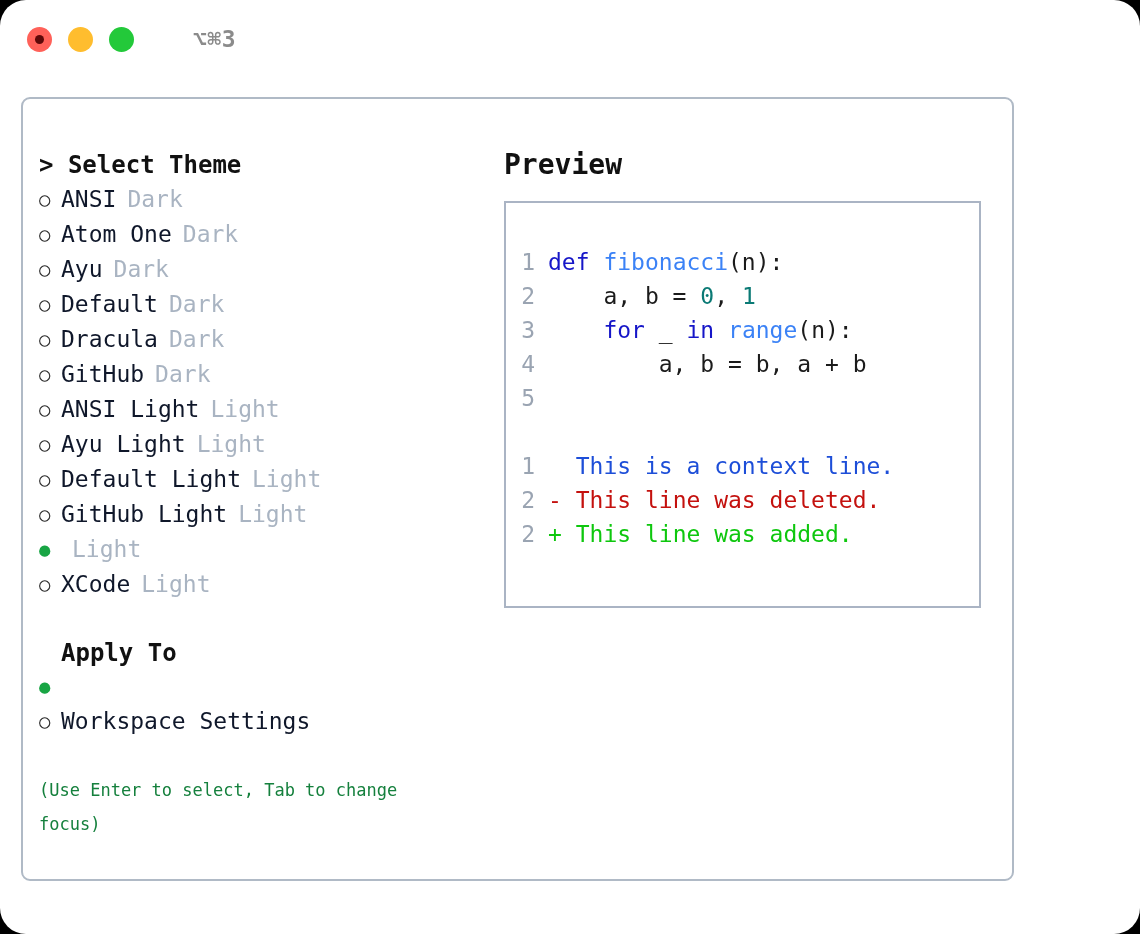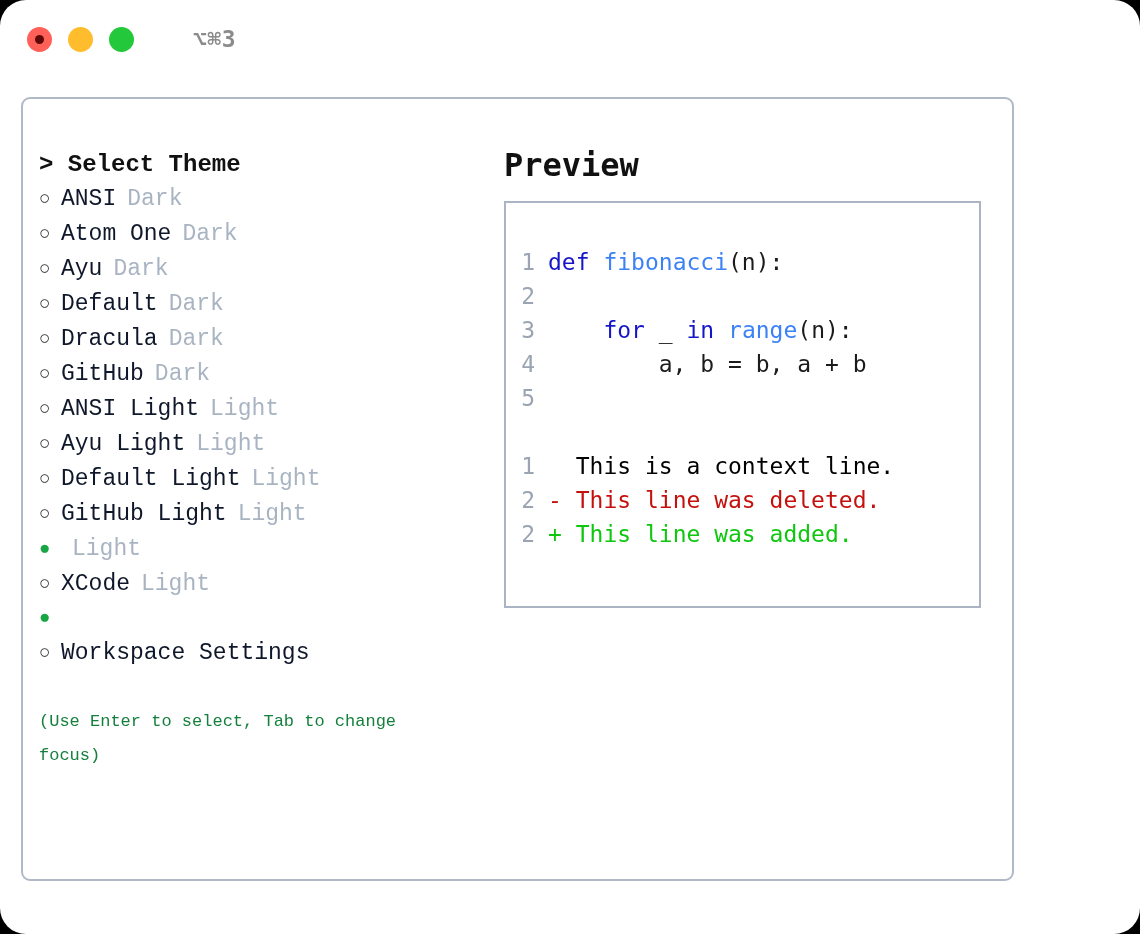--- a/index.html
+++ b/index.html
@@ -71,21 +71,20 @@
     left: 0; top: 0;
     width: 100%; height: 100%;
     display: flex;
   }
 
   
   #left-col {
     width: 480px;
     padding: 49px 0 0 16px;
     flex: none;
-    font-family: Liberation Mono, monospace;
   }
 
   .section-head {
     font-size: 24px;
     font-weight: bold;
     color: #111111;
     line-height: 34px;
     white-space: pre;
   }
   #select-theme-head { letter-spacing: 0px; }
@@ -123,21 +122,21 @@
     line-height: 34px;
     width: 420px;
   }
 
   
   #right-col {
     flex: 1;
     padding: 49px 0 0 1px;
   }
   #preview-head {
-    font-size: 32px;
+    font-size: 28px;
     font-weight: bold;
     color: #111111;
     line-height: 34px;
     margin-left: 0px;
   }
   #preview-box {
     margin-top: 19px;
     width: 477px;
     height: 407px;
     border: 2px solid #aab4c4;
@@ -157,21 +156,21 @@
     color: #9aa4b2;
     padding-right: 13px;
   }
   .code-blank { height: 34px; }
 
   .tok-kw   { color: #1616c8; }
   .tok-fn   { color: #3b82f6; }
   .tok-plain{ color: #1b1b1b; }
   .tok-num  { color: #0b7a75; }
 
-  .diff-ctx { color: #000000; }
+  .diff-ctx { color: #1d4ed8; }
   .diff-del { color: #c4110e; }
   .diff-add { color: #0ec70e; }
 </style>
 </head>
 <body>
 
 <div id="screen">
 
   <div id="titlebar">
     <div class="tl-dot tl-red"></div>
@@ -194,35 +193,36 @@
             <div class="opt-row"><span class="bullet">○</span><span class="opt-label">Dracula</span><span class="opt-tag">Dark</span></div>
             <div class="opt-row"><span class="bullet">○</span><span class="opt-label">GitHub</span><span class="opt-tag">Dark</span></div>
             <div class="opt-row"><span class="bullet">○</span><span class="opt-label">ANSI Light</span><span class="opt-tag">Light</span></div>
             <div class="opt-row"><span class="bullet">○</span><span class="opt-label">Ayu Light</span><span class="opt-tag">Light</span></div>
             <div class="opt-row"><span class="bullet">○</span><span class="opt-label">Default Light</span><span class="opt-tag">Light</span></div>
             <div class="opt-row"><span class="bullet">○</span><span class="opt-label">GitHub Light</span><span class="opt-tag">Light</span></div>
             <div class="opt-row"><span class="bullet bullet-on">●</span><span class="opt-tag">Light</span></div>
             <div class="opt-row"><span class="bullet">○</span><span class="opt-label">XCode</span><span class="opt-tag">Light</span></div>
           </div>
 
+        <div class="section-head" id="apply-head">Apply To</div>
 
         <div id="apply-list">
             <div class="opt-row"><span class="bullet bullet-on">●</span></div>
             <div class="opt-row"><span class="bullet">○</span><span class="opt-label">Workspace Settings</span></div>
           </div>
 
         <div id="hint">(Use Enter to select, Tab to change focus)</div>
       </div>
 
       <div id="right-col">
         <div id="preview-head">Preview</div>
         <div id="preview-box">
           <div id="code-block">
               <div class="code-line"><span class="ln">1</span><span><span class="tok-kw">def </span><span class="tok-fn">fibonacci</span><span class="tok-plain">(n):</span></span></div>
-              <div class="code-line"><span class="ln">2</span></div>
+              <div class="code-line"><span class="ln">2</span><span><span class="tok-plain">    a, b = </span><span class="tok-num">0</span><span class="tok-plain">, </span><span class="tok-num">1</span></span></div>
               <div class="code-line"><span class="ln">3</span><span><span class="tok-plain">    </span><span class="tok-kw">for</span><span class="tok-plain"> _ </span><span class="tok-kw">in</span><span class="tok-plain"> </span><span class="tok-fn">range</span><span class="tok-plain">(n):</span></span></div>
               <div class="code-line"><span class="ln">4</span><span><span class="tok-plain">        a, b = b, a + b</span></span></div>
               <div class="code-line"><span class="ln">5</span></div>
             </div>
           <div class="code-blank"></div>
           <div id="diff-block">
               <div class="code-line"><span class="ln">1</span><span class="diff-ctx"> </span><span class="diff-ctx"> This is a context line.</span></div>
               <div class="code-line"><span class="ln">2</span><span class="diff-del">-</span><span class="diff-del"> This line was deleted.</span></div>
               <div class="code-line"><span class="ln">2</span><span class="diff-add">+</span><span class="diff-add"> This line was added.</span></div>
             </div>

